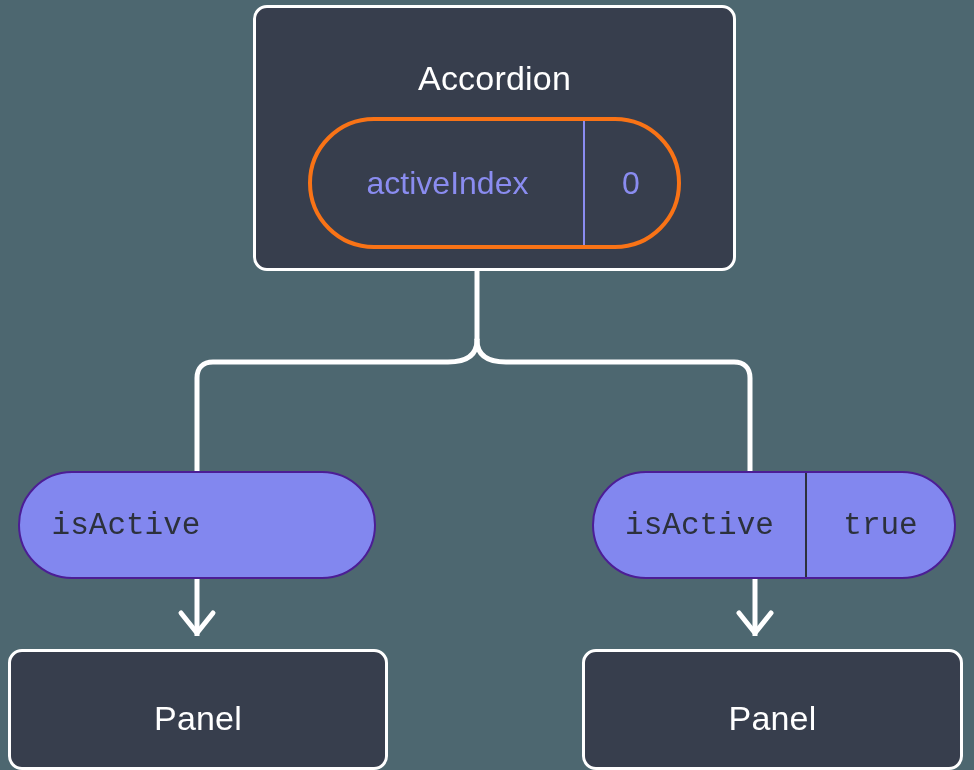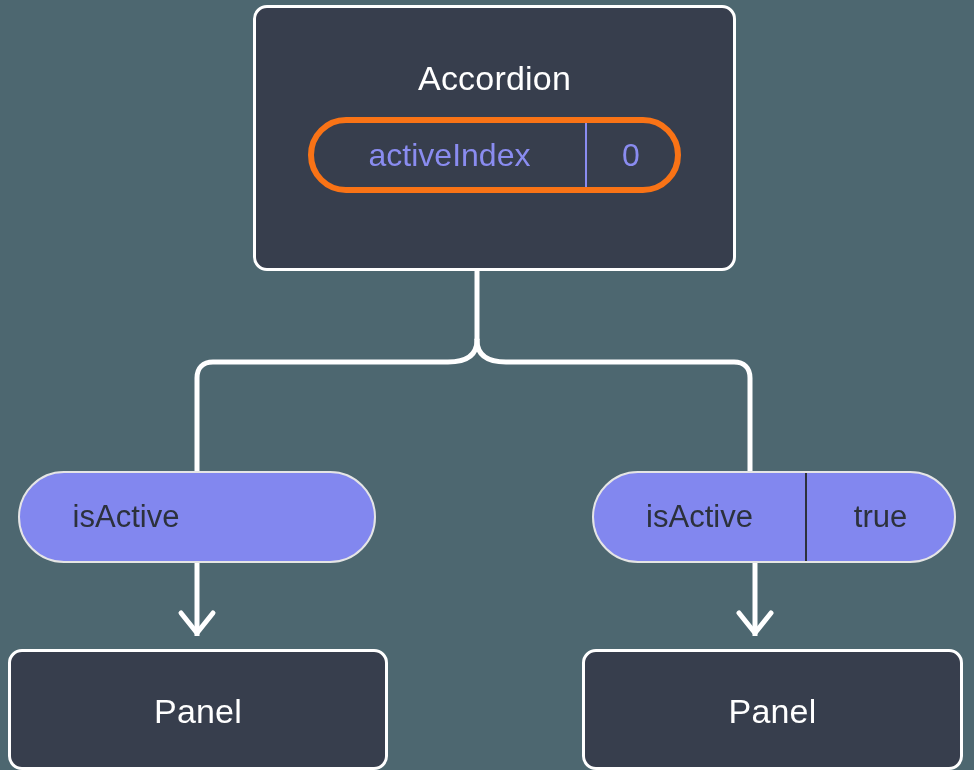--- a/index.html
+++ b/index.html
@@ -67,21 +67,21 @@
     left: 0;
     right: 0;
     text-align: center;
     color: #ffffff;
     font-size: 34px;
     font-weight: 400;
     letter-spacing: 0.2px;
     white-space: nowrap;
   }
   #accordion-box .node-title { top: 51px; }
-  .panel-title { top: 40px; }
+  .panel-title { top: 47px; }
 
   
   .pill {
     position: absolute;
     display: flex;
     align-items: stretch;
     box-sizing: border-box;
     border-radius: 999px;
     overflow: hidden;
     z-index: 3;
@@ -93,41 +93,42 @@
     justify-content: center;
     box-sizing: border-box;
     white-space: nowrap;
   }
 
   
   #accordion-state-pill {
     left: 308px;
     top: 117px;
     width: 373px;
-    height: 76px;
-    border: 6px solid #f97316;
+    height: 132px;
+    border: 4px solid #f97316;
     background: transparent;
   }
   #accordion-state-pill .pill-key {
     width: 273px;
     color: #8a8cf0;
     font-size: 32px;
     border-right: 2px solid #8a8cf0;
   }
   #accordion-state-pill .pill-val {
     flex: 1;
     color: #8a8cf0;
     font-size: 32px;
   }
 
   
   .pill-filled {
     background: #8287ef;
-    border: 2px solid #e5e5e5;
-    height: 92px;
+    border: 2px solid #4c1d95;
+    height: 108px;
+    font-family: Liberation Mono, monospace;
   }
   .pill-filled .pill-key,
   .pill-filled .pill-val {
     color: #2c313c;
     font-size: 31px;
   }
   .pill-filled .pill-val {
     flex: 1;
     border-left: 2px solid #2c313c;
   }

